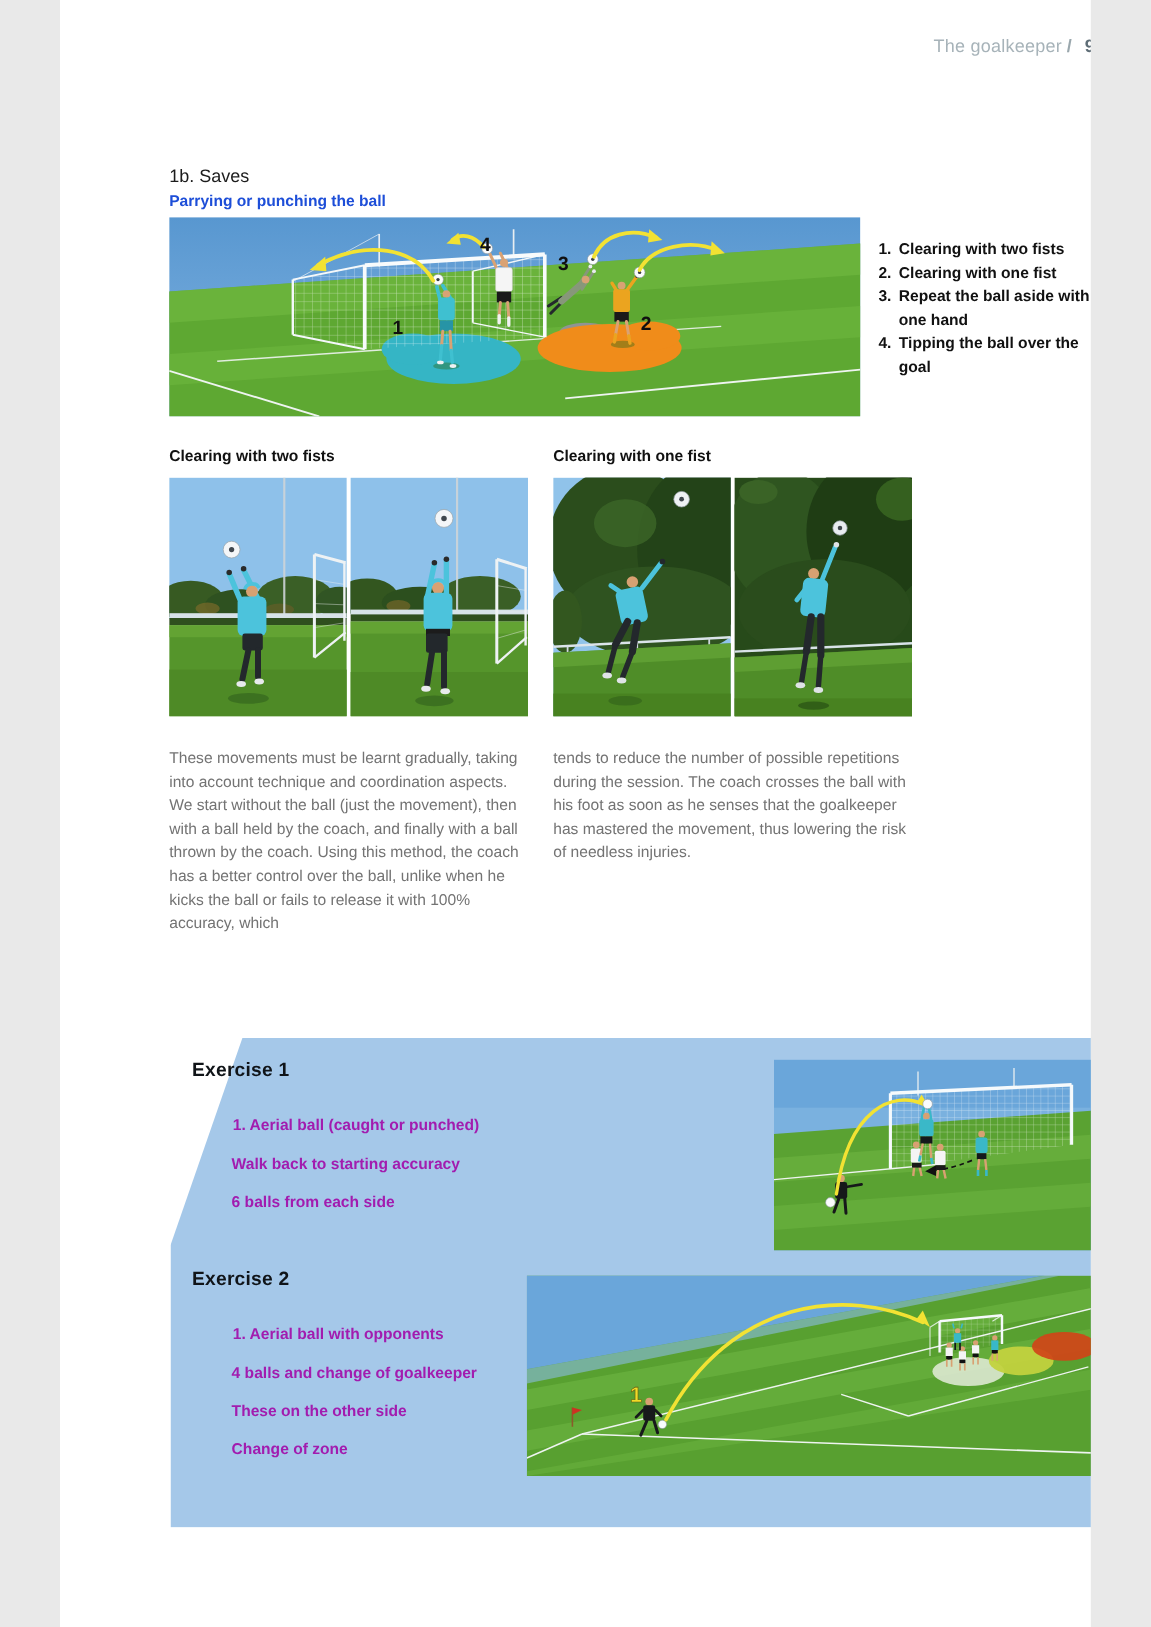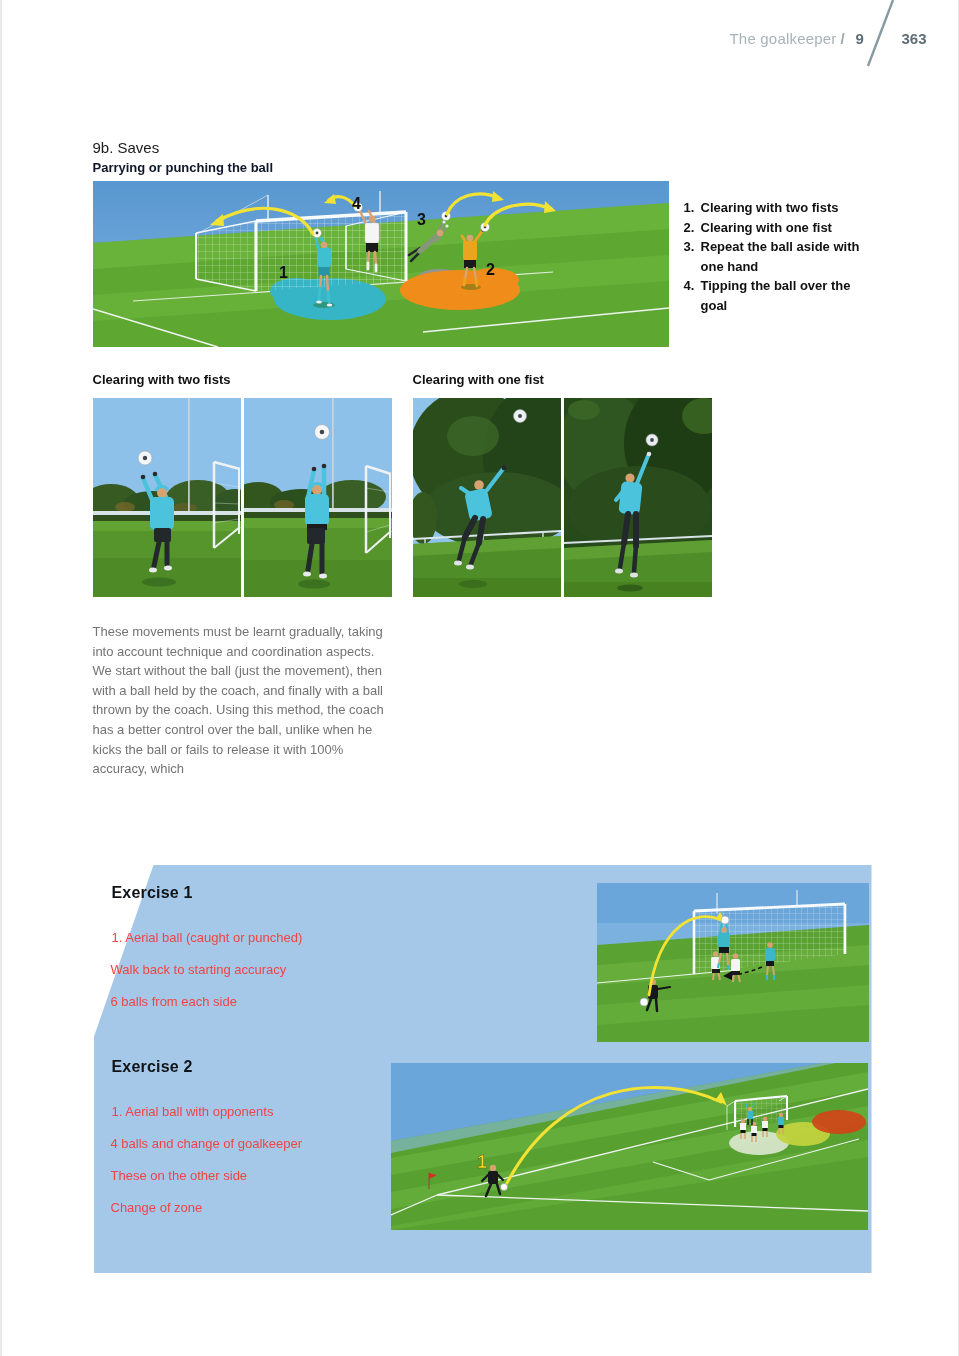--- a/index.html
+++ b/index.html
@@ -1,62 +1,62 @@
 <!DOCTYPE html>
 <html><head>
 <meta charset="utf-8">
 <style>
   html,body{margin:0;padding:0;background:#e9e9e9;}
-  .page{position:relative;width:956px;height:1356px;background:#ffffff;
+  .page{position:relative;width:859px;height:1356px;background:#ffffff;
         font-family:"Liberation Sans",sans-serif;color:#221e1f;overflow:hidden;margin:0 auto;}
   .abs{position:absolute;}
 
   
   .hdr-light{font-size:15px;color:#a7b3b9;letter-spacing:.2px;}
   .hdr-sep{font-size:15px;color:#9aa7ad;font-weight:bold;}
   .hdr-dark{font-size:15px;color:#5e6d76;font-weight:bold;}
 
   
   .saves-heading{font-size:15px;font-weight:400;color:#1c1c1c;}
-  .saves-subheading{font-size:13px;font-weight:bold;color:#0f172a;}
+  .saves-subheading{font-size:13px;font-weight:bold;color:#1d4ed8;}
 
   
   .legend{width:188px;}
   .legend-row{display:flex;font-size:13px;font-weight:bold;line-height:19.5px;color:#111;}
   .legend-num{width:17px;flex:0 0 17px;}
   .legend-text{width:171px;}
 
   .caption{font-size:13px;font-weight:bold;color:#111;}
 
   .para{width:300px;font-size:13px;line-height:19.6px;color:#737373;}
 
   .crossing-heading{font-size:14px;font-weight:bold;color:#111;}
 
   .blue-panel{left:92px;top:865px;width:778px;height:408px;background:#a5c8e9;
     clip-path:polygon(60px 0,100% 0,100% 100%,0 100%,0 173px);}
 
   .ex-title{font-size:16px;font-weight:800;color:#101418;letter-spacing:.2px;}
-  .ex-item{font-size:13px;font-weight:400;color:#ef4444;}
+  .ex-item{font-size:13px;font-weight:700;color:#a21caf;margin-left:34px;}
 
   .imgframe{display:block;}
 </style>
 </head>
 <body>
 
 <div class="page">
 
   <span class="abs hdr-light" style="left:728px;top:30px;">The goalkeeper</span>
   <span class="abs hdr-sep" style="left:839px;top:30px;">/</span>
   <span class="abs hdr-dark" style="left:854px;top:30px;">9</span>
   <svg class="abs" style="left:858px;top:0;" width="42" height="68">
     <line x1="33" y1="0" x2="8" y2="66" stroke="#8799a3" stroke-width="2.4"></line>
   </svg>
   <span class="abs hdr-dark" style="left:900px;top:30px;">363</span>
 
-  <div class="abs saves-heading" style="left:91px;top:139px;">9b. Saves</div>
+  <div class="abs saves-heading" style="left:91px;top:139px;">1b. Saves</div>
   <div class="abs saves-subheading" style="left:91px;top:160px;">Parrying or punching the ball</div>
 
   <svg class="abs imgframe" style="left:91px;top:181px;" width="576" height="166" viewBox="0 0 576 166">
     <defs>
       <pattern id="net1" width="7" height="7" patternUnits="userSpaceOnUse">
         <path d="M0 0H7M0 0V7" stroke="#ffffff" stroke-width="0.7" opacity="0.6"></path>
       </pattern>
       <linearGradient id="sky1" x1="0" y1="0" x2="0" y2="1">
         <stop offset="0" stop-color="#5897d0"></stop>
           <stop offset="1" stop-color="#82b4e2"></stop>
@@ -311,20 +311,21 @@
       <path d="M64,116 L60,145 M72,116 L72,148" stroke="#23282c" stroke-width="6" stroke-linecap="round"></path>
       <path d="M60,145 L56,170 M72,148 L70,174" stroke="#23282c" stroke-width="4.5" stroke-linecap="round"></path>
       <ellipse cx="55" cy="173" rx="4" ry="2.5" fill="#dfe3e6"></ellipse>
         <ellipse cx="70" cy="177" rx="4" ry="2.5" fill="#dfe3e6"></ellipse>
     </g>
     <circle cx="88" cy="42" r="6" fill="#e8ecf0" stroke="#98a2a8" stroke-width="0.6"></circle>
     <circle cx="88" cy="42" r="1.9" fill="#40474e"></circle>
   </svg>
 
   <div class="abs para" style="left:91px;top:622px;">These movements must be learnt gradually, taking into account technique and coordination aspects. We start without the ball (just the movement), then with a ball held by the coach, and finally with a ball thrown by the coach. Using this method, the coach has a better control over the ball, unlike when he kicks the ball or fails to release it with 100% accuracy, which</div>
+  <div class="abs para" style="left:411px;top:622px;">tends to reduce the number of possible repetitions during the session. The coach crosses the ball with his foot as soon as he senses that the goalkeeper has mastered the movement, thus lowering the risk of needless injuries.</div>
 
   <div class="abs crossing-heading" style="left:155px;top:836px;margin-top:32px;">Crossing exercises</div>
 
   <div class="abs blue-panel"></div>
 
   <div class="abs ex-title" style="left:110px;top:884px;">Exercise 1</div>
   <div class="abs ex-item" style="left:110px;top:930px;">1. Aerial ball (caught or punched)</div>
   <div class="abs ex-item" style="left:109px;top:962px;">Walk back to starting accuracy</div>
   <div class="abs ex-item" style="left:109px;top:994px;">6 balls from each side</div>
 

